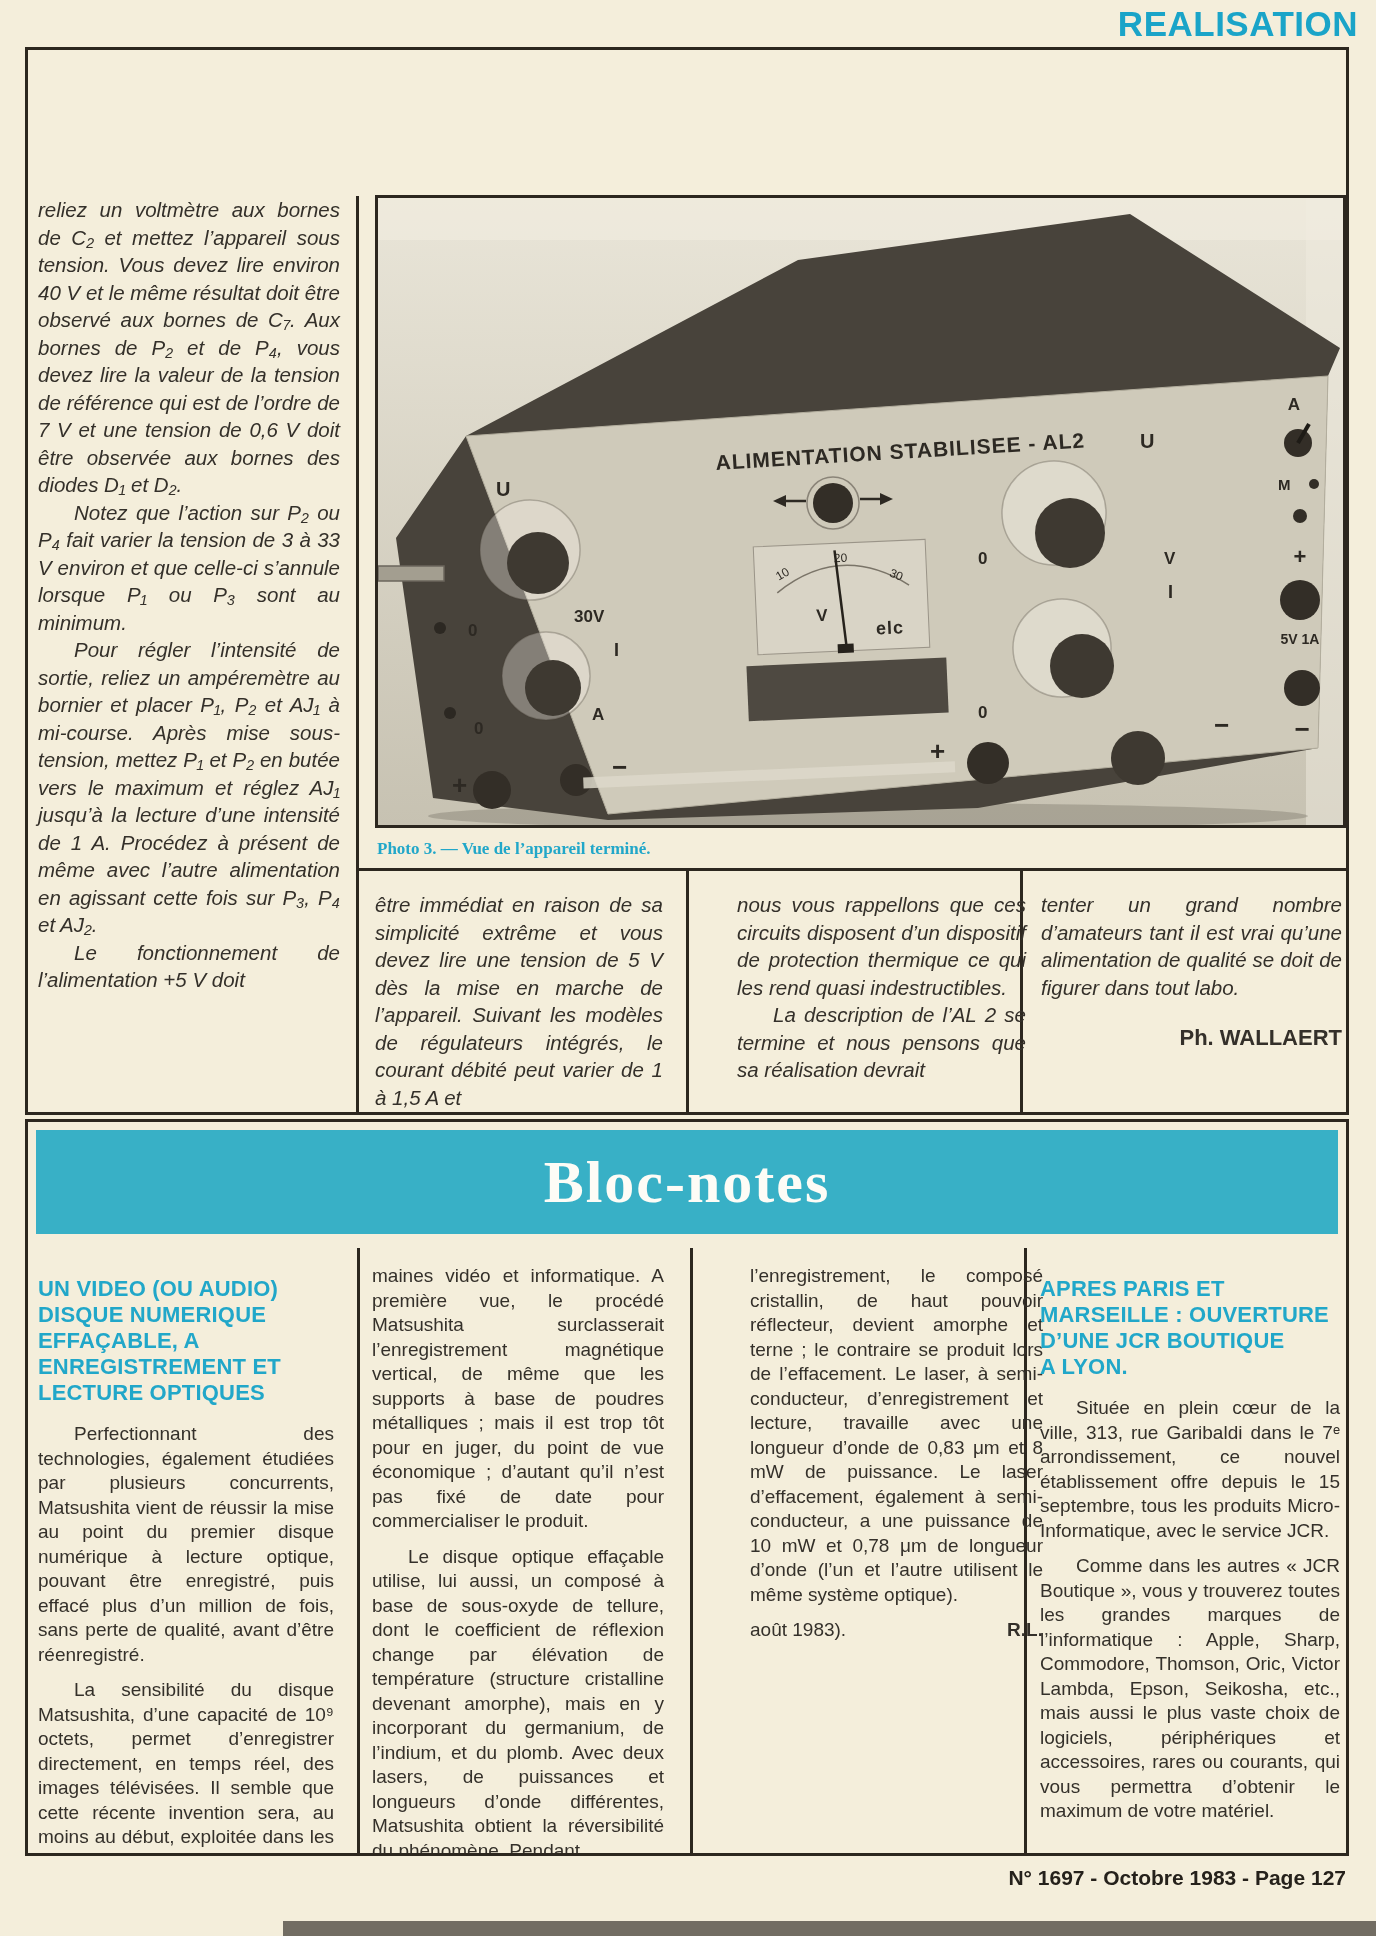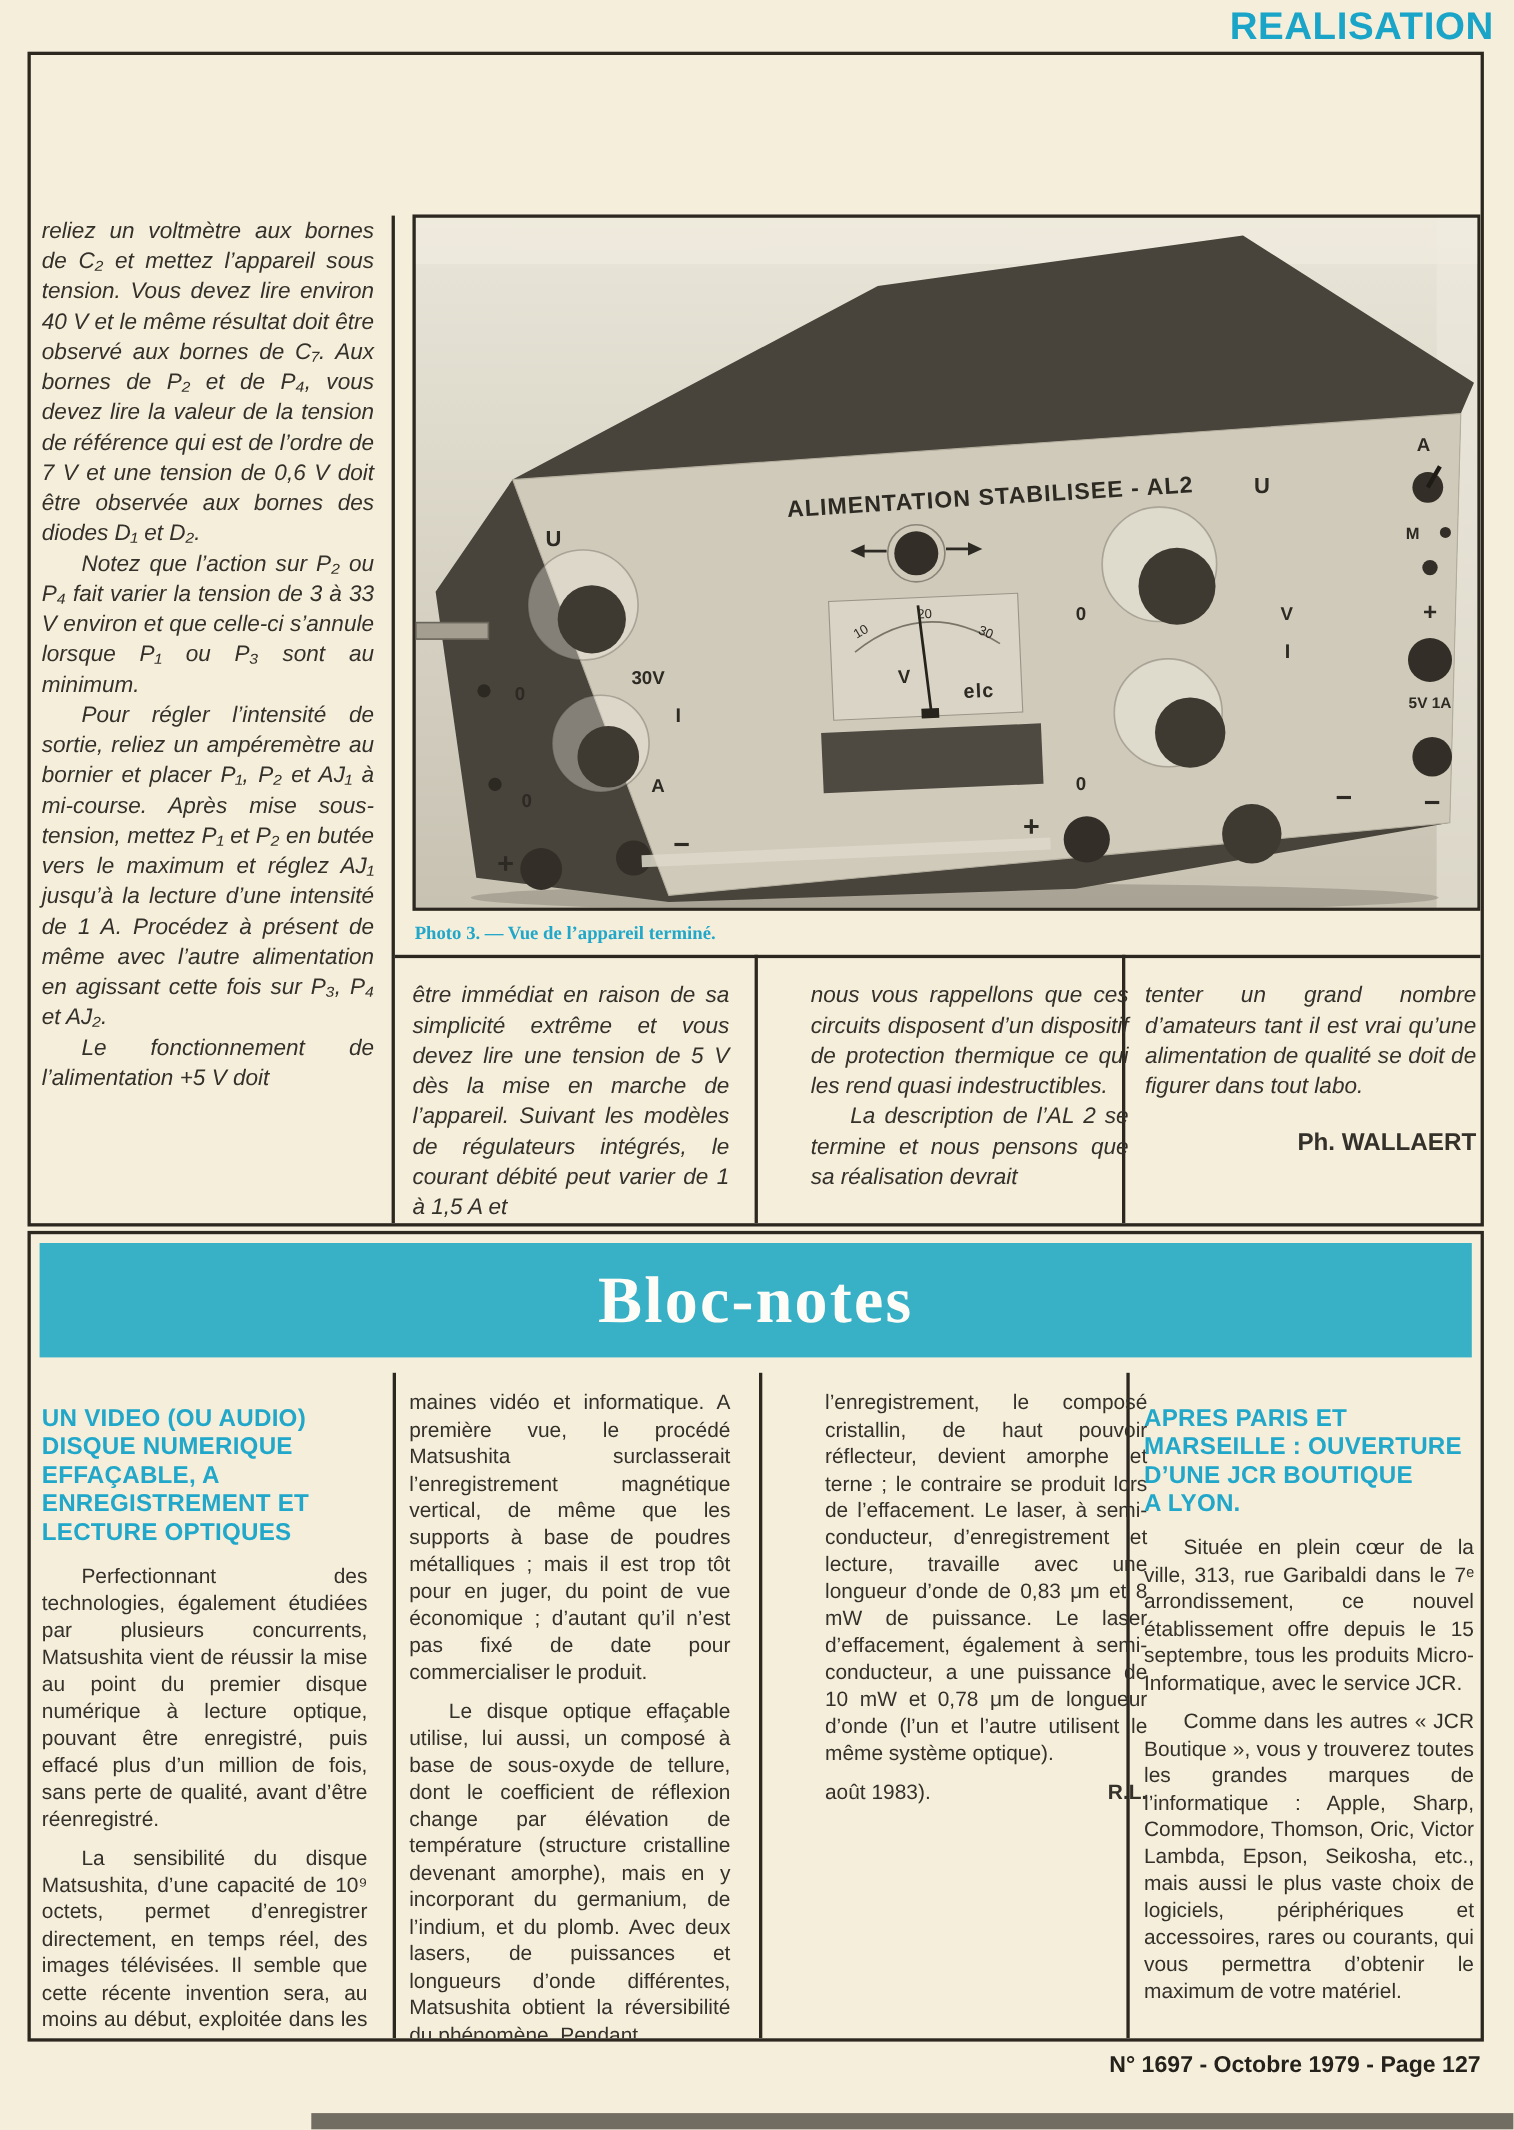--- a/index.html
+++ b/index.html
@@ -225,14 +225,14 @@
   <div id="bn4" class="bn-col body-md">
     <h3 class="bn-head">APRES PARIS ET
 MARSEILLE : OUVERTURE
 D’UNE JCR BOUTIQUE
 A LYON.</h3>
     <p class="ind">Située en plein cœur de la ville, 313, rue Garibaldi dans le 7ᵉ arrondissement, ce nouvel établissement offre depuis le 15 septembre, tous les produits Micro-Informatique, avec le service JCR.</p>
     <p class="ind">Comme dans les autres « JCR Boutique », vous y trouverez toutes les grandes marques de l’informatique : Apple, Sharp, Commodore, Thomson, Oric, Victor Lambda, Epson, Seikosha, etc., mais aussi le plus vaste choix de logiciels, périphériques et accessoires, rares ou courants, qui vous permettra d’obtenir le maximum de votre matériel.</p>
   </div>
 </div>
 
-<div id="footer">N° 1697 - Octobre 1979 - Page 127</div>
+<div id="footer">N° 1697 - Octobre 1983 - Page 127</div>
 <div id="bottom-strip"></div>
 
 </body></html>

